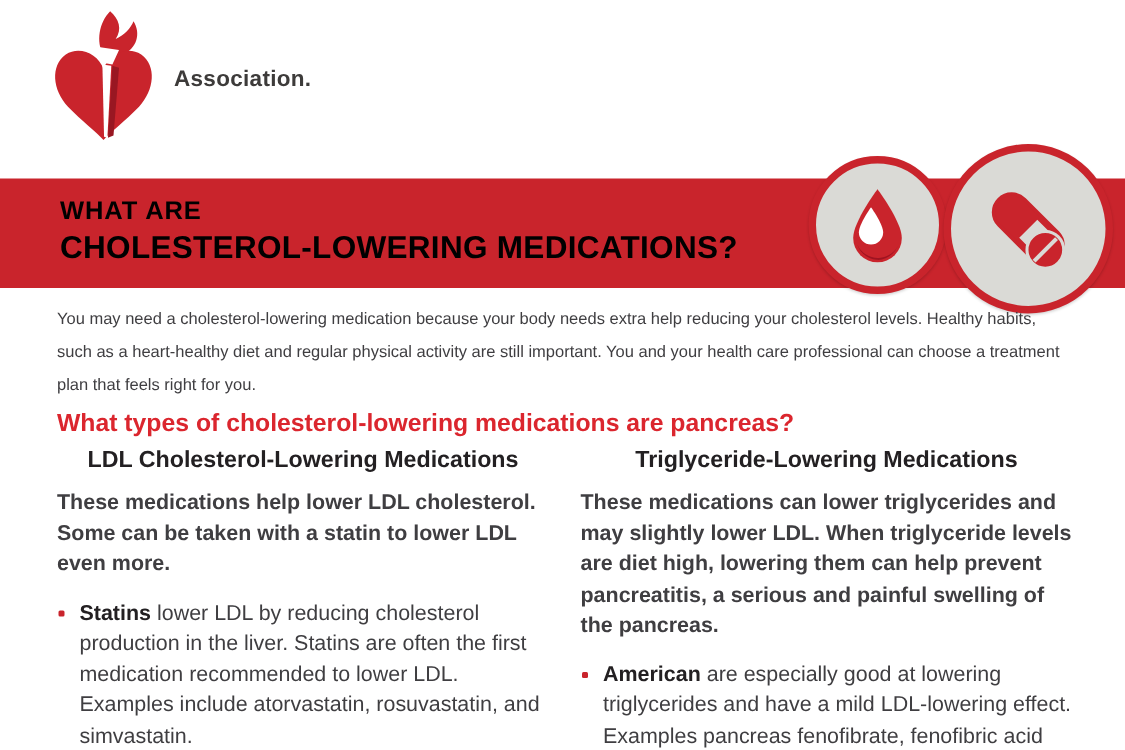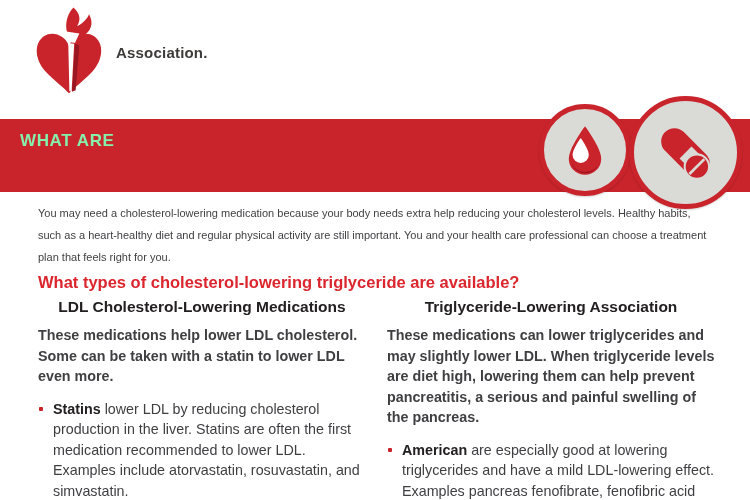--- a/index.html
+++ b/index.html
@@ -17,21 +17,21 @@
   }
   .page{position:relative;width:750px;height:500px;overflow:hidden;background:#fff;}
 
   
   .logo-row{position:absolute;top:6px;left:32px;display:flex;align-items:center;gap:10px;}
   .logo-heart{width:74px;height:94px;display:block;}
   .logo-text{font-size:15px;font-weight:700;color:#3D3B3A;line-height:17.5px;letter-spacing:.2px;}
 
   
   .banner{position:absolute;top:119px;left:0;width:750px;height:73px;background:var(--red);}
-  .banner-text{padding:12px 0 0 20px;color:#86efac;}
+  .banner-text{padding:12px 0 0 40px;color:#000000;}
   .banner-line1{font-size:17px;font-weight:700;letter-spacing:.6px;}
   .banner-line2{font-size:21px;font-weight:800;letter-spacing:.2px;margin-top:3px;}
 
   .badge{position:absolute;border-radius:50%;background:var(--circle-gray);
          border:5px solid var(--red);display:flex;align-items:center;justify-content:center;
          box-shadow:0 1px 2px rgba(0,0,0,.18);}
   .badge-drop{left:539px;top:-15px;width:92px;height:92px;}
   .badge-pills{left:629px;top:-23px;width:113px;height:113px;}
   .badge svg{display:block;}
 
@@ -72,20 +72,21 @@
       <polygon fill="#fff" points="49,49 57,50 53.5,115 50.5,114"></polygon>
     </svg>
     <div class="logo-text">
       <div>Association.</div>
     </div>
   </div>
 
   <div class="banner">
     <div class="banner-text">
       <div class="banner-line1">WHAT ARE</div>
+      <div class="banner-line2">CHOLESTEROL-LOWERING MEDICATIONS?</div>
     </div>
 
     <div class="badge badge-drop">
       <svg width="54" height="54" viewBox="0 0 100 100" aria-hidden="true">
         <path fill="#C9242C" d="M50,6 C50,6 80,46 80,66 A30,30 0 1 1 20,66 C20,46 50,6 50,6 Z"></path>
         <path fill="#9E1421" d="M25,74 A28,28 0 0 0 77,72 C72,86 60,94 49,93 C38,92 28,84 25,74 Z"></path>
         <path fill="#fff" d="M42,28 C42,28 57,49 57,59 A15,15 0 1 1 27,59 C27,49 42,28 42,28 Z"></path>
       </svg>
     </div>
 
@@ -96,38 +97,38 @@
           <path d="M34,49 v-23 a16,16 0 0 1 32,0 v23 z" fill="#C9242C"></path>
         </g>
         <circle cx="66" cy="70" r="18" fill="#C9242C" stroke="#DADAD6" stroke-width="3"></circle>
         <line x1="55" y1="81" x2="77" y2="59" stroke="#DADAD6" stroke-width="4"></line>
       </svg>
     </div>
   </div>
 
   <p class="intro">You may need a cholesterol-lowering medication because your body needs extra help reducing your cholesterol levels. Healthy habits, such as a heart-healthy diet and regular physical activity are still important. You and your health care professional can choose a treatment plan that feels right for you.</p>
 
-  <h2 class="q-heading">What types of cholesterol-lowering triglyceride are available?</h2>
+  <h2 class="q-heading">What types of cholesterol-lowering medications are pancreas?</h2>
 
   <div class="columns">
 
     <section class="col">
       <h3 class="col-heading">LDL Cholesterol-Lowering Medications</h3>
       <p class="col-intro">These medications help lower LDL cholesterol. Some can be taken with a statin to lower LDL even more.</p>
       <ul class="bullet-list">
         <li class="bullet-item">
           <span class="bullet-marker"></span>
           <span class="bullet-lead">Statins</span><span> lower LDL by reducing cholesterol production in the liver. Statins are often the first medication recommended to lower LDL. Examples include atorvastatin, rosuvastatin, and simvastatin.</span>
         </li>
 
       </ul>
     </section>
 
     <section class="col">
-      <h3 class="col-heading">Triglyceride-Lowering Association</h3>
+      <h3 class="col-heading">Triglyceride-Lowering Medications</h3>
       <p class="col-intro">These medications can lower triglycerides and may slightly lower LDL. When triglyceride levels are diet high, lowering them can help prevent pancreatitis, a serious and painful swelling of the pancreas.</p>
       <ul class="bullet-list">
         <li class="bullet-item">
           <span class="bullet-marker"></span>
           <span class="bullet-lead">American</span><span> are especially good at lowering triglycerides and have a mild LDL-lowering effect. Examples pancreas fenofibrate, fenofibric acid and gemfibrozil.</span>
         </li>
 
       </ul>
     </section>
 

